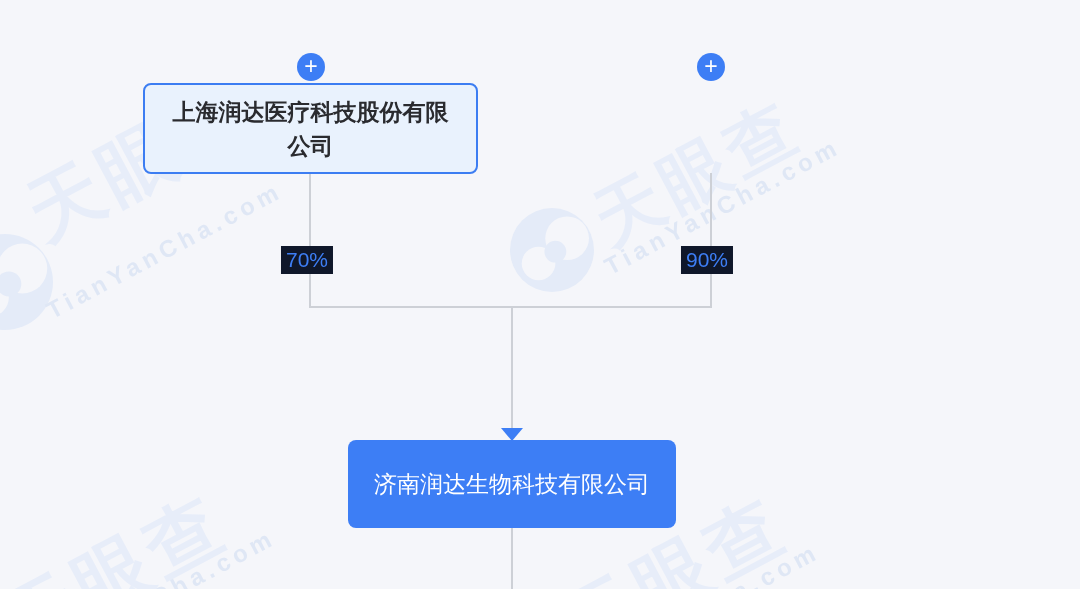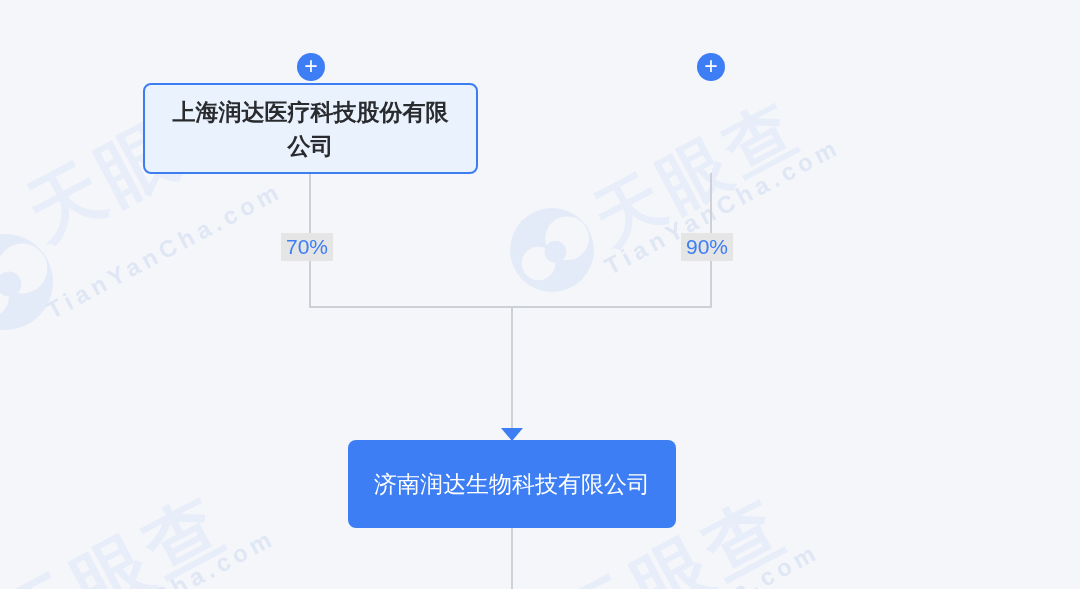--- a/index.html
+++ b/index.html
@@ -110,23 +110,23 @@
     box-sizing: border-box;
     z-index: 3;
     cursor: pointer;
     user-select: none;
   }
   .plus-btn.b1 { left: 297px; }
   .plus-btn.b2 { left: 697px; }
 
   .share-label {
     position: absolute;
-    top: 233px;
+    top: 246px;
     transform: translateX(-50%);
-    background: #e5e5e5;
+    background: #0f172a;
     color: #3d7ef5;
     font-size: 21px;
     padding: 2px 5px;
     z-index: 2;
     white-space: nowrap;
   }
   .share-label.s1 { left: 307px; }
   .share-label.s2 { left: 707px; }
 </style>
 </head>

